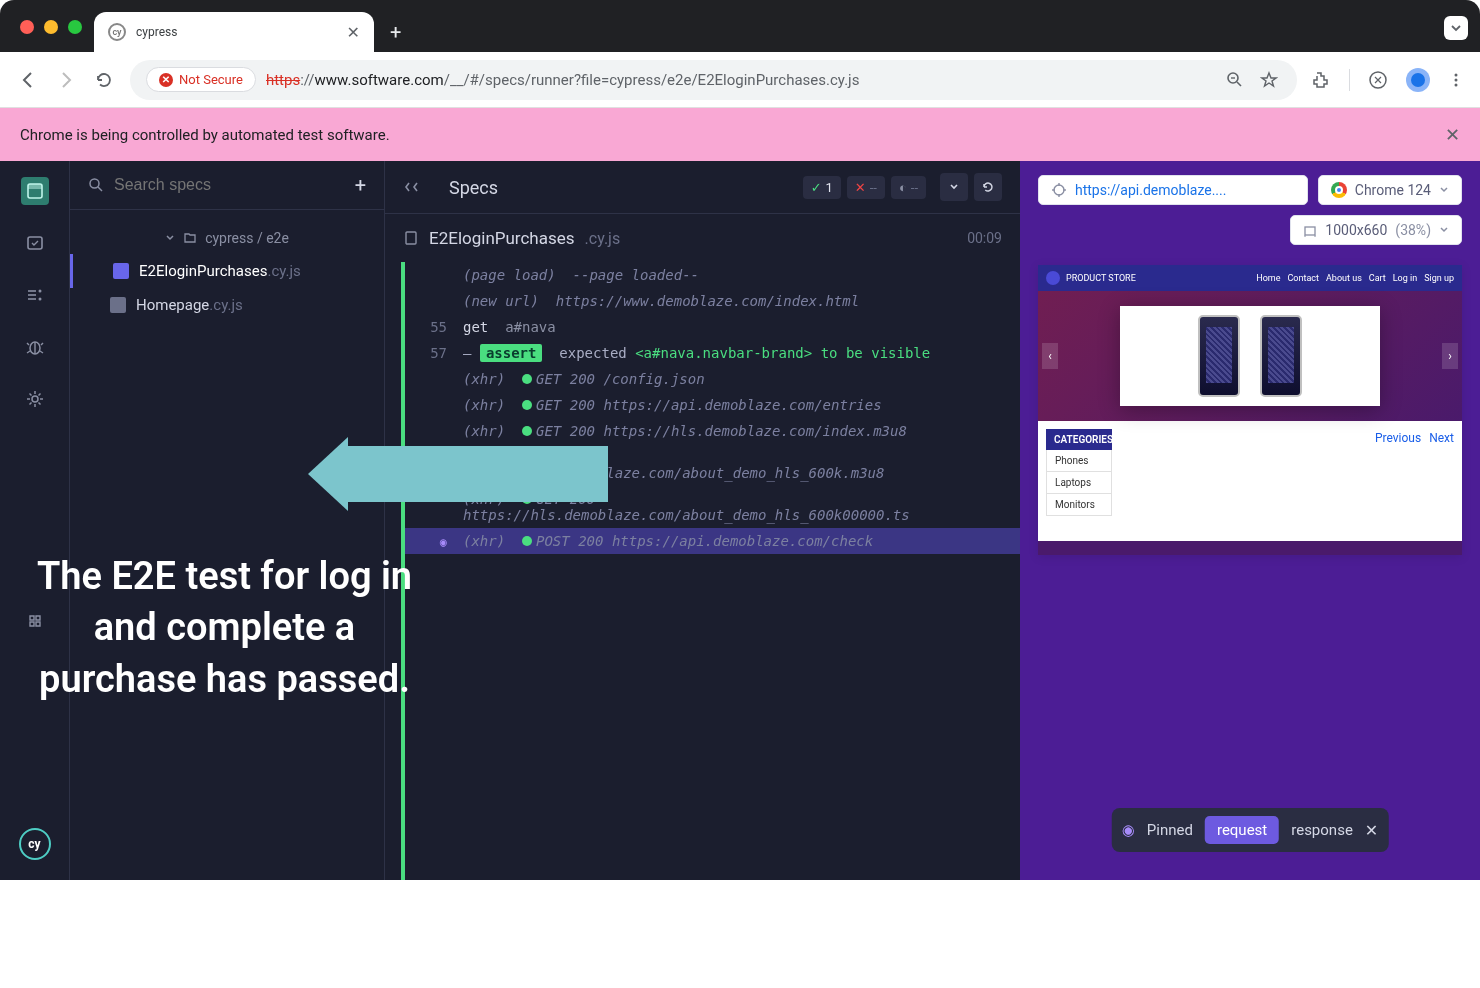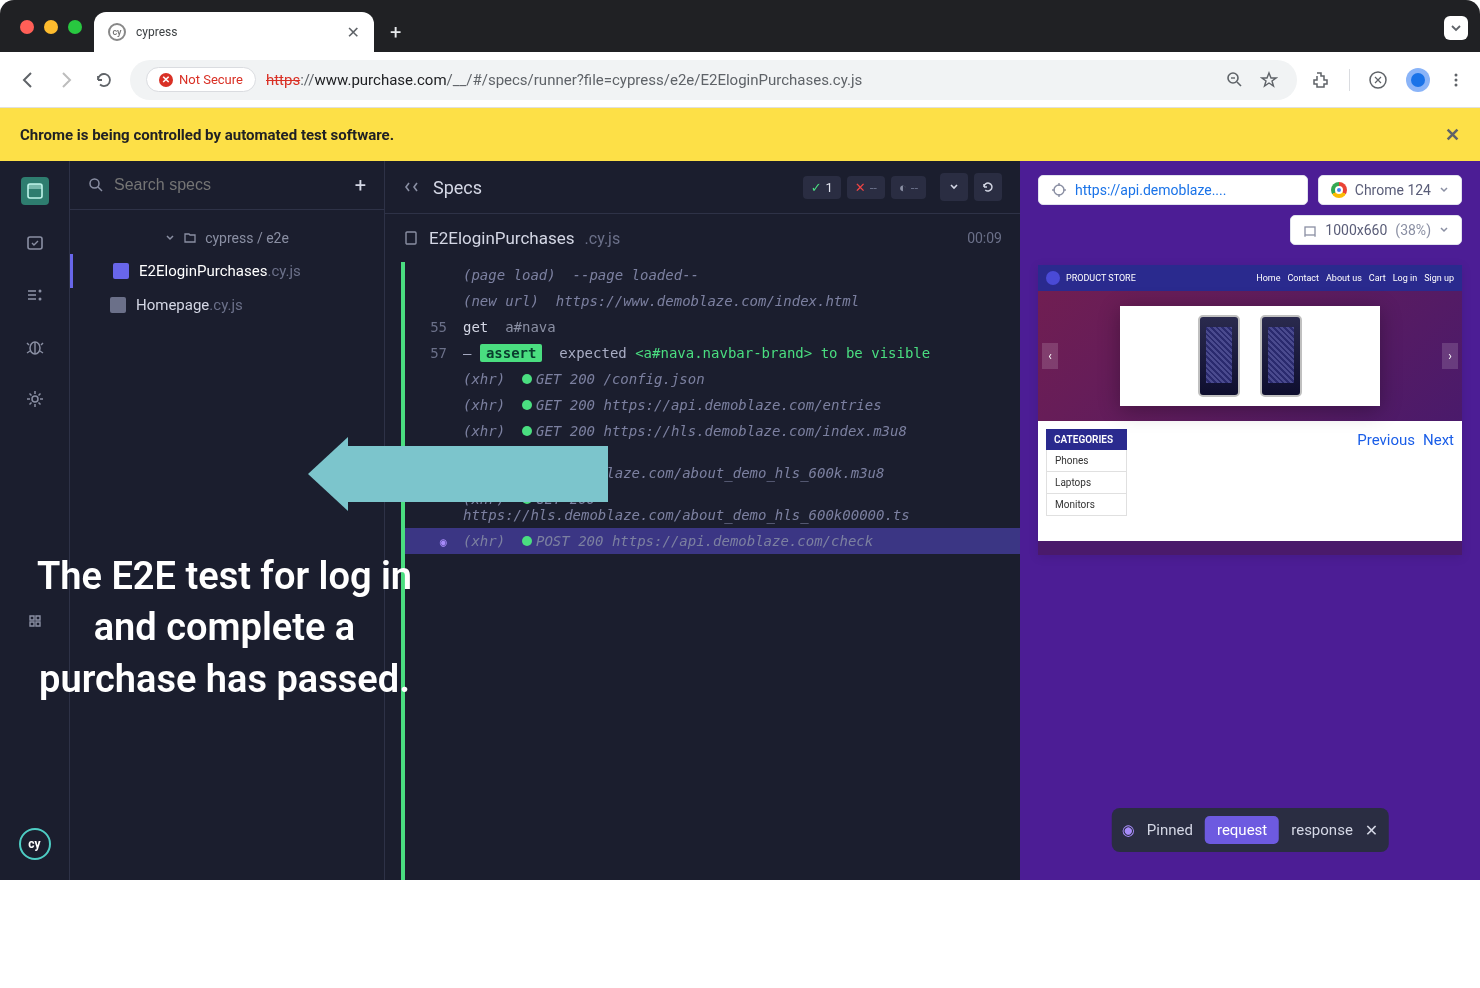--- a/index.html
+++ b/index.html
@@ -25,21 +25,21 @@
 .addr-bar { flex: 1; background: #f1f3f4; border-radius: 22px; height: 40px; display: flex; align-items: center; padding: 0 16px; gap: 10px; }
 .not-secure-chip { display: flex; align-items: center; gap: 6px; background: #fff; border: 1px solid #dadce0; border-radius: 20px; padding: 4px 12px; font-size: 13px; color: #d93025; }
 .not-secure-chip .nsicon { width: 14px; height: 14px; background: #d93025; border-radius: 50%; color: #fff; font-size: 10px; display: flex; align-items: center; justify-content: center; font-weight: bold; }
 .url-text { font-size: 15px; color: #5f6368; white-space: nowrap; overflow: hidden; }
 .url-text .strike { text-decoration: line-through; color: #d93025; }
 .url-text .domain { color: #202124; }
 .toolbar-icons { display: flex; gap: 18px; align-items: center; color: #5f6368; font-size: 18px; }
 .avatar-dot { width: 24px; height: 24px; background: #8ab4f8; border-radius: 50%; display: flex; align-items: center; justify-content: center; }
 .avatar-inner { width: 14px; height: 14px; background: #1a73e8; border-radius: 50%; }
 
-.info-bar { background: #fde047; padding: 16px 20px; font-size: 15px; color: #202124; display: flex; align-items: center; font-weight: bold; }
+.info-bar { background: #f9a8d4; padding: 16px 20px; font-size: 15px; color: #202124; display: flex; align-items: center; }
 .info-bar .close-info { margin-left: auto; font-size: 18px; color: #5f6368; }
 
 
 .cy-app { display: flex; height: 719px; background: #1b1e2e; position: relative; }
 .cy-sidebar { width: 70px; background: #1b1e2e; display: flex; flex-direction: column; align-items: center; padding-top: 16px; gap: 24px; border-right: 1px solid #2e3247; }
 .cy-side-icon { width: 28px; height: 28px; display: flex; align-items: center; justify-content: center; color: #8a8fa3; font-size: 18px; }
 .cy-side-icon.active { background: #2e7d6f; border-radius: 4px; padding: 4px; color: #d4f5ef; }
 .cy-logo { margin-top: auto; margin-bottom: 20px; width: 32px; height: 32px; border: 2px solid #4ecdc4; border-radius: 50%; display: flex; align-items: center; justify-content: center; color: #fff; font-size: 12px; font-weight: bold; }
 
 .specs-panel { width: 315px; background: #1b1e2e; border-right: 1px solid #2e3247; position: relative; }
@@ -56,21 +56,21 @@
 
 .arrow-annotation { position: absolute; left: 348px; top: 285px; z-index: 100; pointer-events: none; }
 .arrow-body { width: 260px; height: 56px; background: #7cc5cc; position: relative; }
 .arrow-head { position: absolute; left: -40px; top: -9px; width: 0; height: 0; border-top: 37px solid transparent; border-bottom: 37px solid transparent; border-right: 40px solid #7cc5cc; }
 
 .overlay-text { position: absolute; left: 22px; top: 390px; z-index: 100; color: #fff; font-size: 38px; font-weight: 600; text-align: center; width: 405px; line-height: 1.35; pointer-events: none; }
 
 .runner-panel { flex: 1; background: #1b1e2e; display: flex; flex-direction: column; }
 .runner-header { display: flex; align-items: center; padding: 12px 18px; gap: 14px; border-bottom: 1px solid #2e3247; }
 .runner-header .back-icon { color: #8a8fa3; font-size: 16px; }
-.runner-header .title { color: #d4d7e5; font-size: 18px; }
+.runner-header .title { color: #d4d7e5; font-size: 18px; margin-left: 16px; }
 .runner-stats { margin-left: auto; display: flex; align-items: center; gap: 6px; }
 .stat-pill { display: flex; align-items: center; gap: 4px; padding: 4px 8px; border-radius: 4px; background: #2a2d42; font-size: 13px; }
 .stat-pill.pass { color: #4ade80; }
 .stat-pill.fail { color: #ef4444; }
 .stat-pill .cnt { color: #e0e2ed; }
 .stat-pill .dash { color: #6b7089; }
 .runner-controls { display: flex; gap: 6px; }
 .ctrl-btn { width: 28px; height: 28px; background: #2a2d42; border-radius: 4px; display: flex; align-items: center; justify-content: center; color: #d4d7e5; font-size: 13px; }
 
 .spec-title-row { display: flex; align-items: center; padding: 14px 18px; gap: 10px; }
@@ -106,24 +106,24 @@
 .site-nav .brand-icon { width: 14px; height: 14px; background: #4a4ad6; border-radius: 50%; }
 .site-nav .links { margin-left: auto; display: flex; gap: 7px; }
 .site-hero { background: linear-gradient(135deg, #701e52, #4a1a6b); height: 130px; display: flex; align-items: center; justify-content: center; position: relative; }
 .site-hero .phonebox { background: #fff; width: 260px; height: 100px; display: flex; align-items: center; justify-content: center; gap: 20px; box-shadow: 0 4px 20px rgba(0,0,0,.3); }
 .phone { width: 42px; height: 82px; background: linear-gradient(180deg,#2a2a4e,#0e0e2e); border-radius: 5px; border: 2px solid #c0c0c0; position: relative; }
 .phone::before { content: ""; position: absolute; inset: 10px 6px 12px 6px; background: repeating-linear-gradient(45deg,#4a4a8e,#4a4a8e 2px,#2a2a6e 2px,#2a2a6e 4px); }
 .car-btn { position: absolute; top: 50%; transform: translateY(-50%); width: 16px; height: 26px; background: rgba(255,255,255,.15); color: #fff; display: flex; align-items: center; justify-content: center; font-size: 12px; }
 .car-btn.left { left: 4px; }
 .car-btn.right { right: 4px; }
 .site-body { display: flex; padding: 8px; gap: 8px; font-size: 10px; }
-.cat-box { width: 81px; }
+.cat-box { width: 66px; }
 .cat-head { background: #2a2a8e; color: #fff; padding: 5px 8px; font-size: 10px; font-weight: 600; }
 .cat-item { border: 1px solid #e0e0e0; border-top: none; padding: 5px 8px; color: #333; background: #fff; }
-.prev-next { margin-left: auto; font-size: 15px; color: #1a5ee8; display: flex; gap: 8px; align-items: flex-start; padding-top: 2px; }
+.prev-next { margin-left: auto; font-size: 12px; color: #1a5ee8; display: flex; gap: 8px; align-items: flex-start; padding-top: 2px; }
 .site-footer { position: absolute; bottom: 0; left: 0; right: 0; height: 14px; background: #4a1a6b; }
 
 .pinned-bar { position: absolute; bottom: 28px; left: 50%; transform: translateX(-50%); background: #2a2d42; border-radius: 8px; padding: 8px 10px; display: flex; align-items: center; gap: 12px; font-size: 15px; }
 .pinned-bar .pin-i { color: #a78bfa; }
 .pinned-bar .label { color: #d4d7e5; }
 .pinned-bar .req { background: #6d5ae0; color: #fff; padding: 5px 12px; border-radius: 5px; }
 .pinned-bar .resp { color: #d4d7e5; }
 .pinned-bar .close-p { color: #d4d7e5; font-size: 16px; }
 
 svg { display: block; }
@@ -165,21 +165,21 @@
     <svg width="18" height="18" viewBox="0 0 18 18">
         <path d="M3 9a6 6 0 1 1 2 4.5M3 9V5M3 9h4" stroke="#5f6368" stroke-width="1.8" fill="none"></path>
       </svg>
   </div>
   <div class="addr-bar">
     <div class="not-secure-chip">
       <div class="nsicon">✕</div>
       <span>Not Secure</span>
     </div>
     <div class="url-text">
-      <span class="strike">https</span><span>://</span><span class="domain">www.purchase.com</span><span>/__/#/specs/runner?file=cypress/e2e/E2EloginPurchases.cy.js</span>
+      <span class="strike">https</span><span>://</span><span class="domain">www.software.com</span><span>/__/#/specs/runner?file=cypress/e2e/E2EloginPurchases.cy.js</span>
     </div>
     <div class="nav-btn" style="margin-left:auto">
       <svg width="18" height="18" viewBox="0 0 18 18">
           <circle cx="7" cy="7" r="5" stroke="#5f6368" stroke-width="1.6" fill="none"></circle>
           <line x1="11" y1="11" x2="15" y2="15" stroke="#5f6368" stroke-width="1.6"></line>
           <line x1="5" y1="7" x2="9" y2="7" stroke="#5f6368" stroke-width="1.4"></line>
         </svg>
     </div>
     <div class="nav-btn">
       <svg width="18" height="18" viewBox="0 0 18 18">

